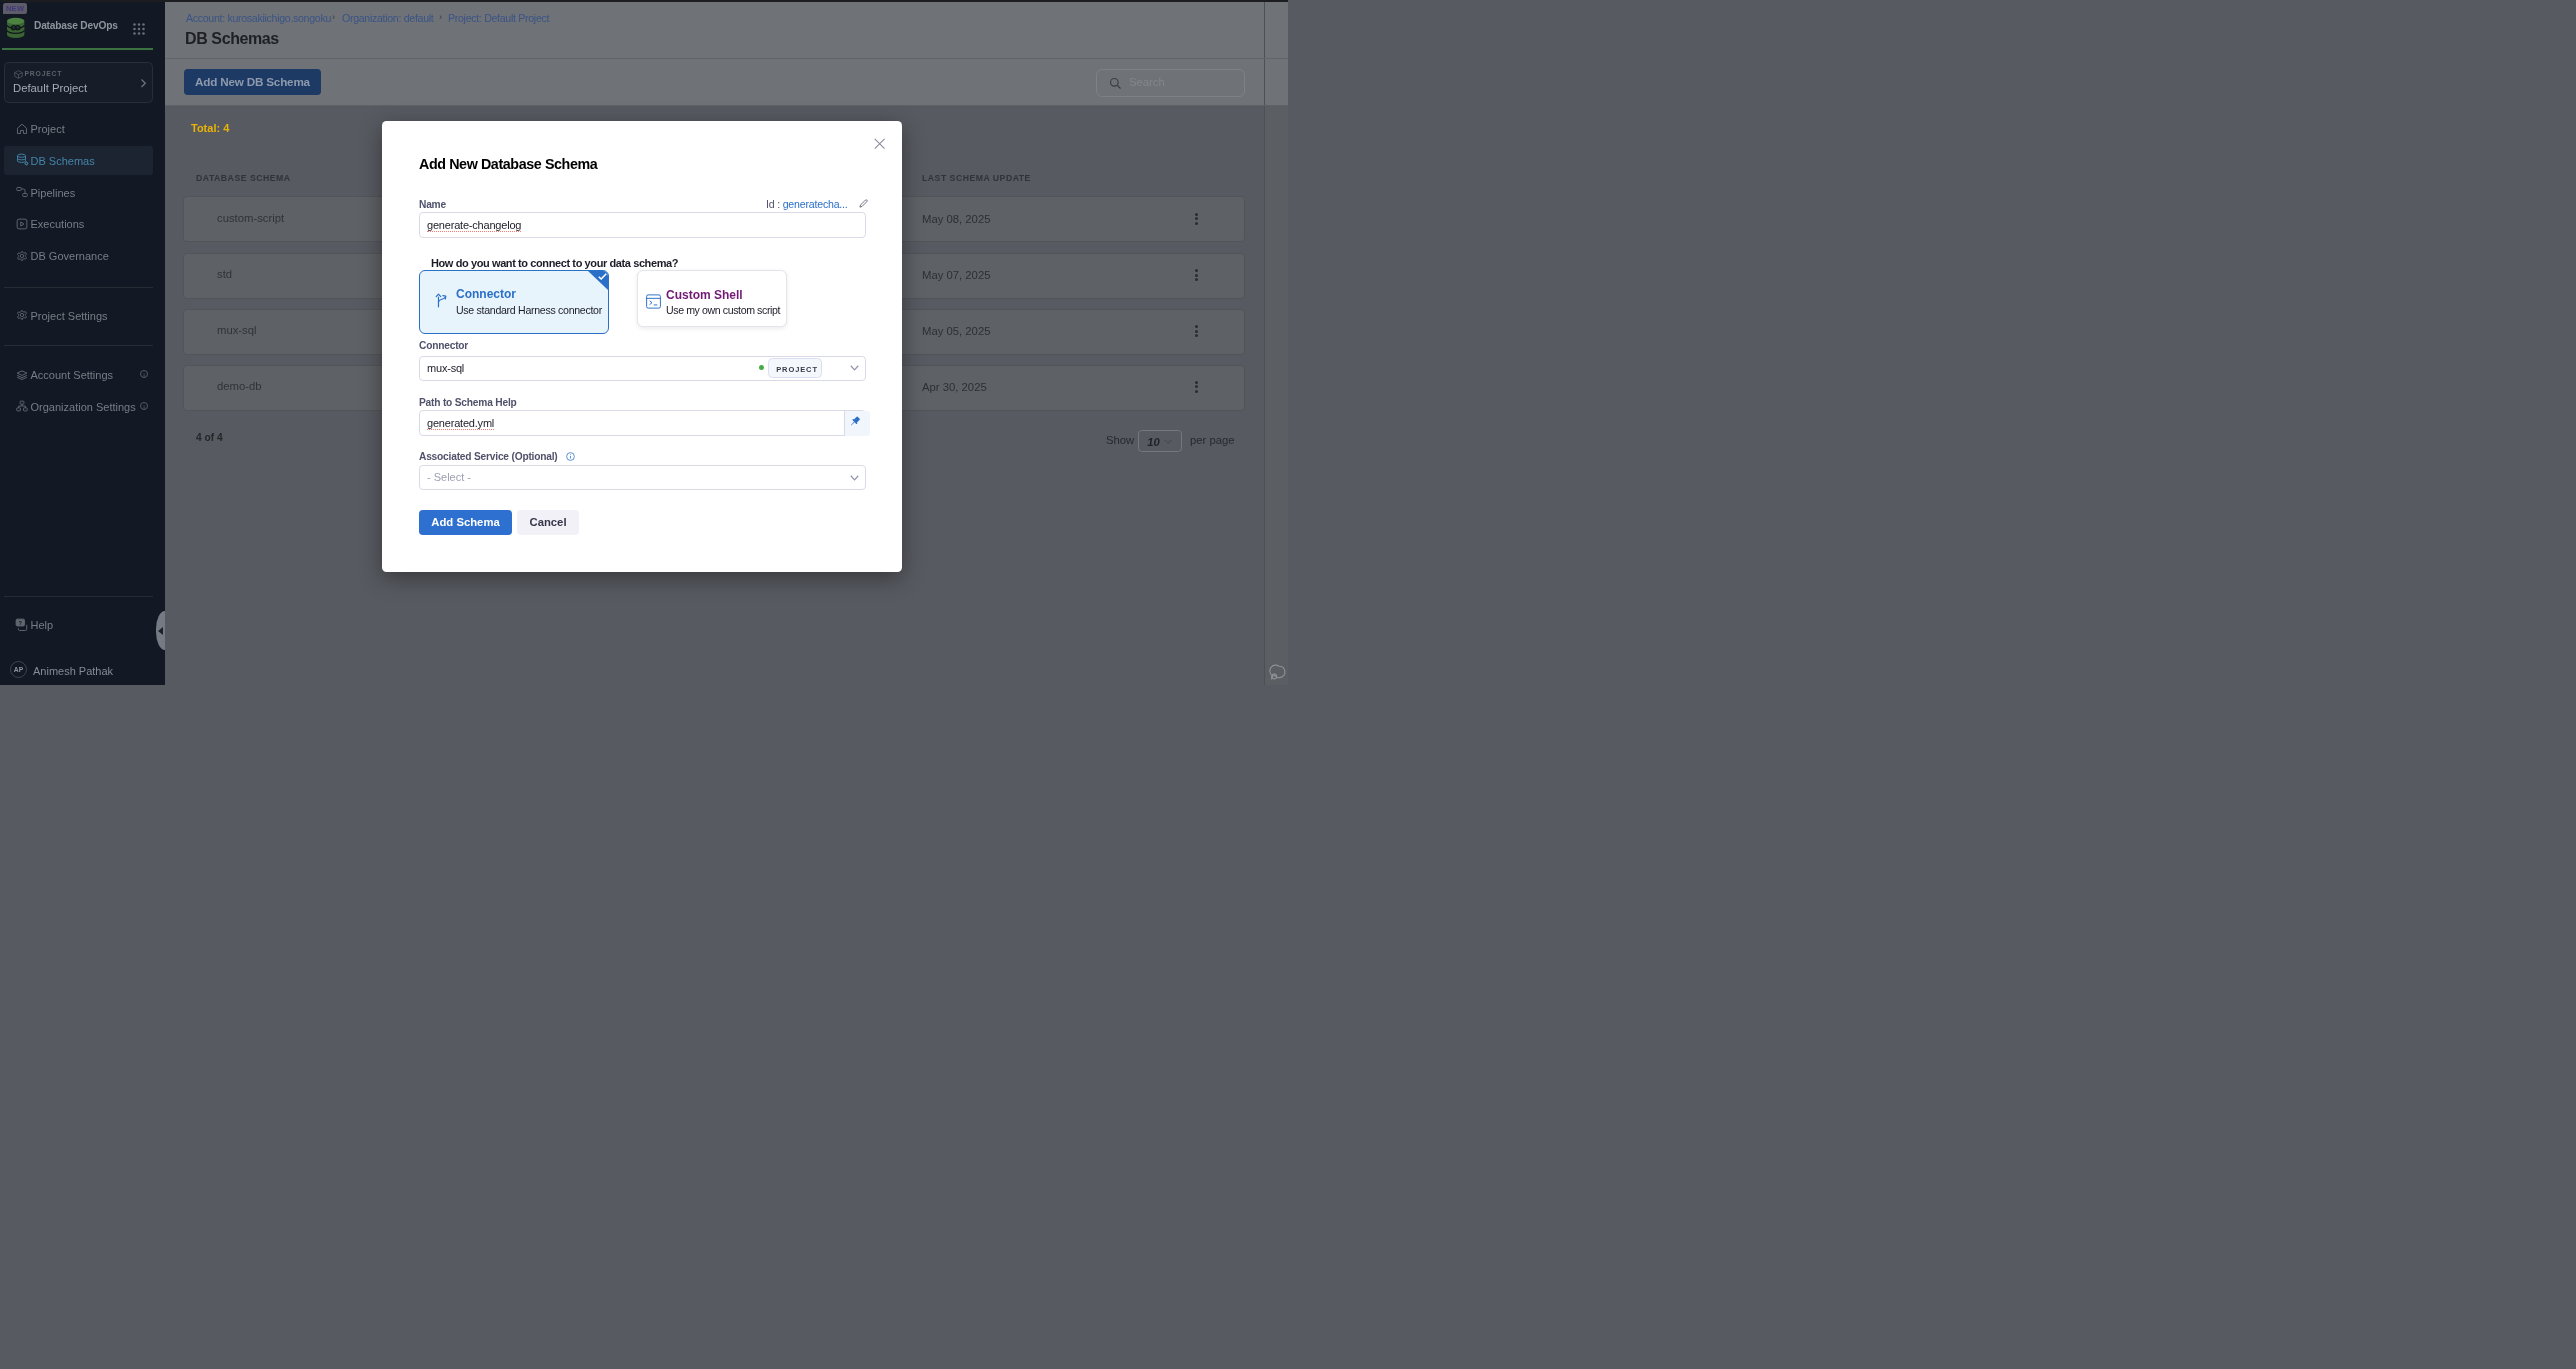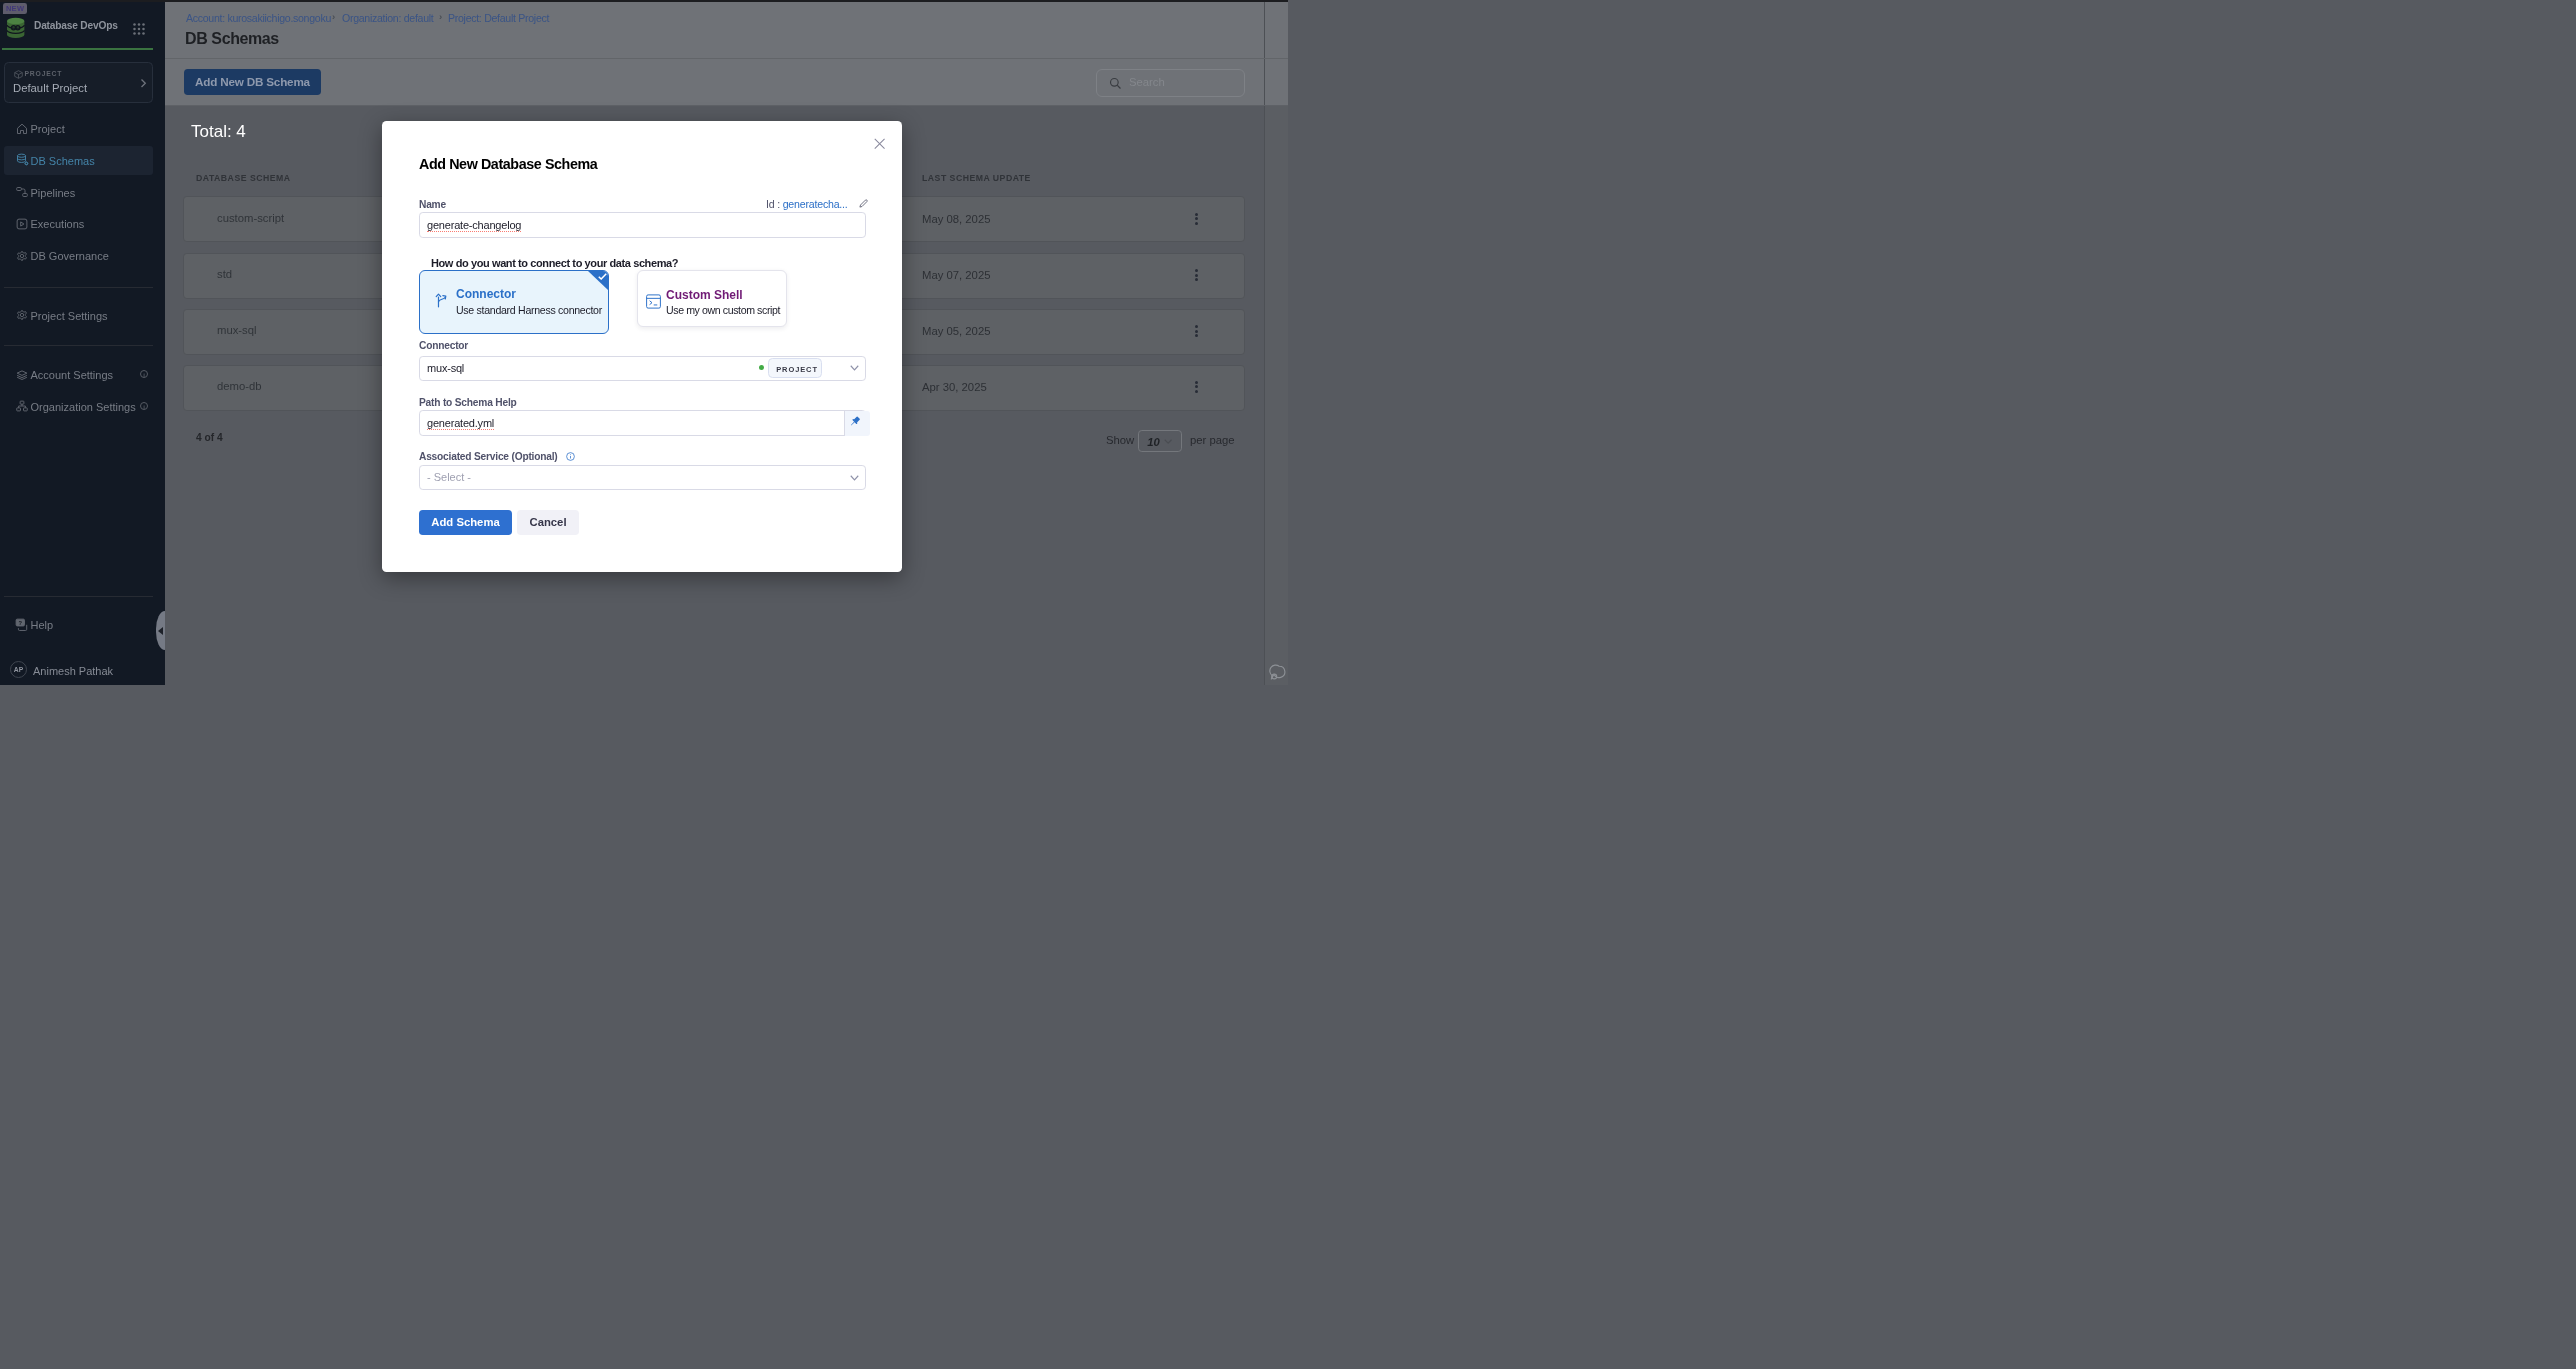--- a/index.html
+++ b/index.html
@@ -38,21 +38,21 @@
   #pagetitle { left:185px; top:30px; font-size:16px; letter-spacing:-0.4px; font-weight:bold; color:#1e2024; }
   #addbtn { left:184px; top:69px; width:137px; height:26px; background:#1c3a63; border-radius:3.8px; color:#8e99ad; font-size:11.7px; letter-spacing:-0.2px; font-weight:bold; text-align:center; line-height:26px; }
   #searchbox { left:1096px; top:69px; width:149px; height:27.5px; border:0.8px solid #7e8186; border-radius:6px; }
   #searchtxt { left:1129px; top:76px; font-size:11.3px; color:#84878c; }
 
   
   #gutter { left:1264px; top:1.9px; width:0.8px; height:683px; background:#4d5055; }
   #gutterarea { left:1265px; top:105px; width:23px; height:580px; background:#5b5e63; }
 
   
-  #total { left:191px; top:122px; font-size:17px; font-weight:normal; color:#ffffff; }
+  #total { left:191px; top:122px; font-size:11px; font-weight:bold; color:#eab308; }
   .thead { top:173px; font-size:8.7px; font-weight:bold; letter-spacing:0.5px; color:#303338; }
   .rowcard { left:183px; width:1062px; height:46px; background:#5e6165; border:0.8px solid #515459; border-radius:3.8px; }
   .rowname { left:197px; font-size:11.3px; color:#303439;margin-left:20px; }
   .rowdate { left:922px; font-size:11.3px; color:#2d3035; }
   .kebab { left:1195px; width:3.2px; height:3.2px; border-radius:50%; background:#282c36; }
   #fourof { left:196px; top:432px; font-size:10.2px; font-weight:600; color:#24262a; }
   #showlbl { left:1106px; top:434px; font-size:11.3px; color:#27292e; }
   #pagesel { left:1138px; top:430px; width:44px; height:22px; border:0.8px solid #74777c; border-radius:3.8px;font-style:italic; }
   #pagesel span { position:absolute; left:8.3px; top:4.5px; font-size:11.3px; font-weight:bold; color:#1f2226; }
   #perpage { left:1190px; top:434px; font-size:11.3px; color:#27292e; }

